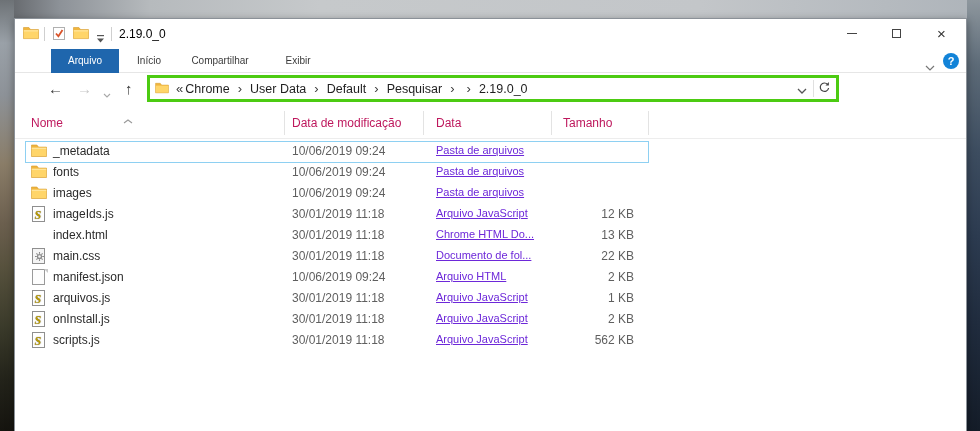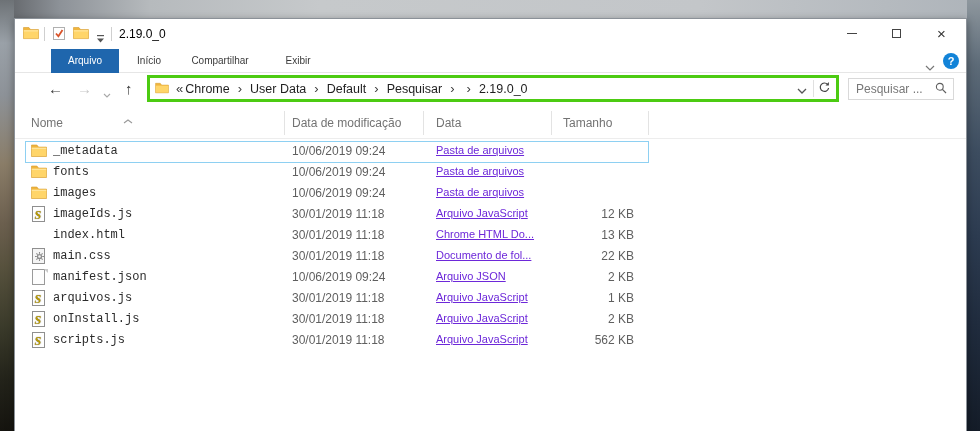--- a/index.html
+++ b/index.html
@@ -48,29 +48,29 @@
   .crumb-sep { font-size:13px; color:#3b3b3b; margin:0 6px; }
   .addr-right { display:flex; align-items:center; }
   .addr-divider { width:1px; height:17px; background:#e0e0e0; margin:0 4px; }
   .search { position:absolute; left:833px; top:5px; width:106px; height:22px; border:1px solid #d9d9d9; background:#fff;
     display:flex; align-items:center; }
   .search-text { flex:1; margin-left:7px; font-size:12px; color:#777; }
   .search-ico { margin-right:6px; }
 
   
   .hdr { position:absolute; left:0; top:90px; width:100%; height:30px; background:#fff; border-bottom:1px solid #ededed; }
-  .hdr-label { position:absolute; top:7px; font-size:12px; color:#737373; }
+  .hdr-label { position:absolute; top:7px; font-size:12px; color:#be185d; }
   .hdr-sep { position:absolute; top:2px; width:1px; height:24px; background:#e3e3e3; }
   .sort-chevron { position:absolute; left:108px; top:1px; }
 
   
   .rows { position:absolute; left:0; top:122px; width:100%; }
   .row { position:absolute; left:0; width:100%; height:21px; }
   .row .ico { position:absolute; left:16px; top:2px; width:16px; height:16px; }
-  .row .nm  { position:absolute; left:38px; top:3px; font-size:12px; color:#2b2b2b;font-family:Liberation Mono, monospace; }
+  .row .nm  { position:absolute; left:38px; top:3px; font-size:12px; color:#2b2b2b; }
   .row .dt  { position:absolute; left:277px; top:3px; font-size:12px; color:#5f5f5f; }
   .row .tp  { position:absolute; left:421px; top:3px; font-size:11px; color:#6d28d9;text-decoration:underline; }
   .row .sz  { position:absolute; left:540px; top:3px; width:79px; font-size:12px; color:#5f5f5f; text-align:right; }
   .row.selected::after { content:""; position:absolute; left:10px; top:0; width:622px; height:20px;
     border:1px solid #8ed0f2; pointer-events:none; }
 
   
   .fi { display:inline-block; position:relative; }
   .fi-page { width:13px; height:16px; background:#fff; border:1px solid #8f8f8f; position:absolute; left:1px; top:0; }
   .fi-js .fi-page::after { content:"S"; position:absolute; left:1.5px; top:1px; font-family:"Liberation Serif","DejaVu Serif",serif;
@@ -188,29 +188,20 @@
           <span class="addr-divider"></span>
           <span style="margin-right:5px;">
             <svg width="13" height="13" viewBox="0 0 13 13">
                 <path d="M10.6 7a4.2 4.2 0 1 1-1-3.6" fill="none" stroke="#444" stroke-width="1.2"></path>
                 <path d="M10.9 1v3.4H7.5z" fill="#444"></path>
               </svg>
           </span>
         </span>
       </div>
 
-      <div class="search">
-        <span class="search-text">Pesquisar ...</span>
-        <span class="search-ico">
-          <svg width="12" height="12" viewBox="0 0 12 12">
-              <circle cx="4.8" cy="4.8" r="3.4" fill="none" stroke="#5f5f5f" stroke-width="1.1"></circle>
-              <line x1="7.4" y1="7.4" x2="11" y2="11" stroke="#5f5f5f" stroke-width="1.2"></line>
-            </svg>
-        </span>
-      </div>
     </div>
 
     <div class="hdr">
       <span class="sort-chevron">
         <svg width="10" height="5" viewBox="0 0 10 5">
             <polyline points="1,4 5,1 9,4" fill="none" stroke="#9a9a9a" stroke-width="1.1"></polyline>
           </svg>
       </span>
       <span class="hdr-label" style="left:16px;">Nome</span>
       <span class="hdr-label" style="left:277px;">Data de modificação</span>
@@ -286,21 +277,21 @@
               </svg></span></span>
     <span class="nm">main.css</span>
     <span class="dt">30/01/2019 11:18</span>
     <span class="tp">Documento de fol...</span>
     <span class="sz">22 KB</span>
   </div>
         <div class="row" style="top: 126px;">
     <span class="ico"><span class="fi fi-doc" style="width:16px;height:16px;"><span class="fi-page"></span><span class="fi-fold"></span></span></span>
     <span class="nm">manifest.json</span>
     <span class="dt">10/06/2019 09:24</span>
-    <span class="tp">Arquivo JSON</span>
+    <span class="tp">Arquivo HTML</span>
     <span class="sz">2 KB</span>
   </div>
         <div class="row" style="top: 147px;">
     <span class="ico"><span class="fi fi-js" style="width:16px;height:16px;"><span class="fi-page"></span></span></span>
     <span class="nm">arquivos.js</span>
     <span class="dt">30/01/2019 11:18</span>
     <span class="tp">Arquivo JavaScript</span>
     <span class="sz">1 KB</span>
   </div>
         <div class="row" style="top: 168px;">

